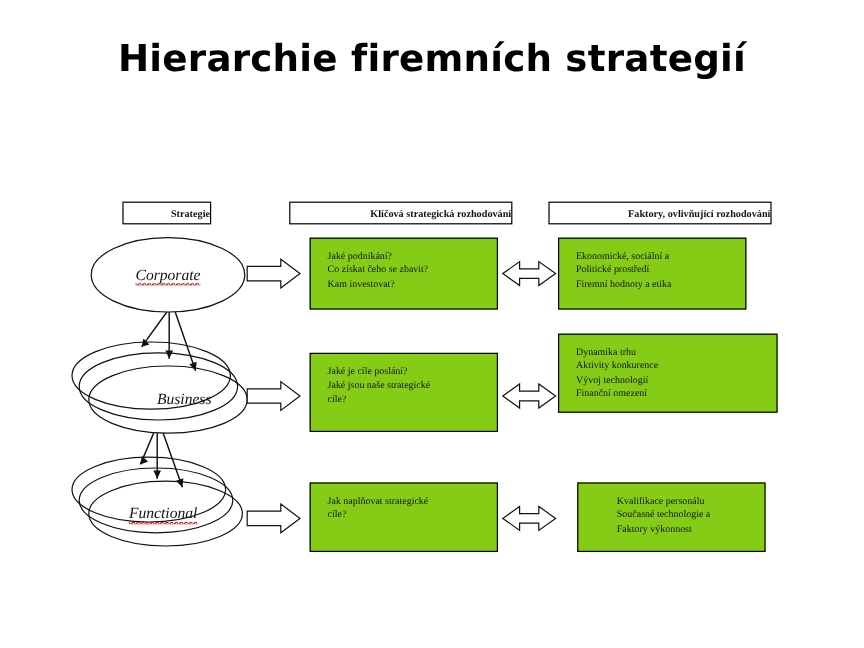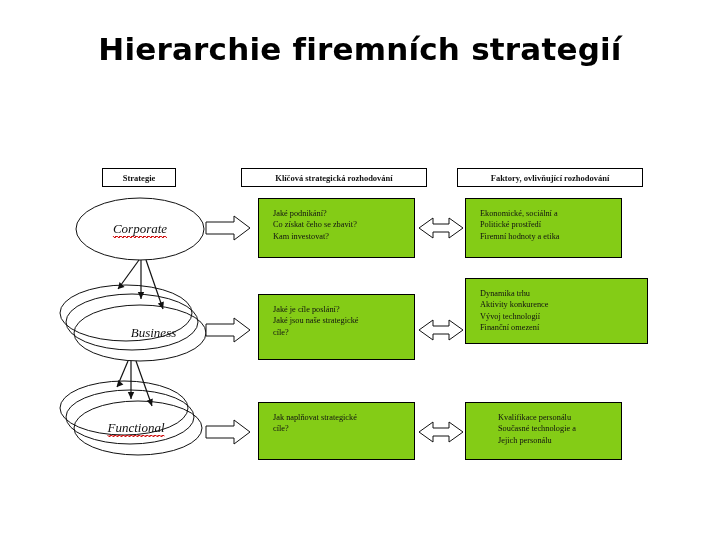--- a/index.html
+++ b/index.html
@@ -16,21 +16,21 @@
     font-family:"DejaVu Sans",sans-serif;color:#000;
   }
 
   
   #diagram{position:absolute;left:0;top:0;width:720px;height:540px;}
   #diagram svg{position:absolute;left:0;top:0;width:720px;height:540px;}
 
   
   .hdr-box{
     position:absolute;border:1px solid #000;background:#fff;
-    display:flex;align-items:center;justify-content:center;
+    display:flex;align-items:center;justify-content:flex-end;
     font-family:"Liberation Serif",serif;font-weight:bold;
     font-size:8.5px;color:#111;box-sizing:border-box;
   }
   .txt-box{
     position:absolute;border:1px solid #000;background:#84cc16;
     box-sizing:border-box;padding:9px 0 0 14px;
     font-family:"Liberation Serif",serif;font-size:8.3px;
     line-height:11.4px;color:#111;
   }
   .txt-box .ln{display:block;white-space:nowrap;}
@@ -165,20 +165,20 @@
 
     <div class="ell-label" style="left:136px;top:428px;">
       <span class="misspelled">Functional</span>
     </div>
 
     <div class="txt-box" style="left:258px;top:402px;width:157px;height:58px;">
       <span class="ln">Jak naplňovat strategické</span>
       <span class="ln">cíle?</span>
     </div>
 
-    <div class="txt-box" style="left:465px;top:402px;width:157px;height:58px;padding-left:32px;">
+    <div class="txt-box" style="left:481px;top:402px;width:157px;height:58px;padding-left:32px;">
       <span class="ln">Kvalifikace personálu</span>
       <span class="ln">Současné technologie a</span>
-      <span class="ln">Jejich personálu</span>
+      <span class="ln">Faktory výkonnost</span>
     </div>
 
   </div>
 </div>
 
 </body></html>

